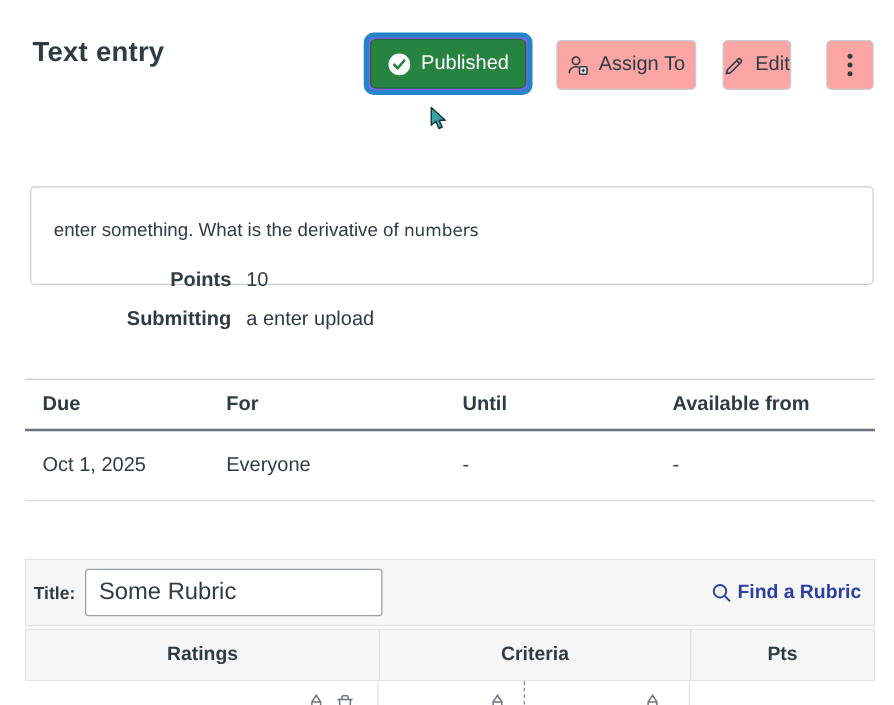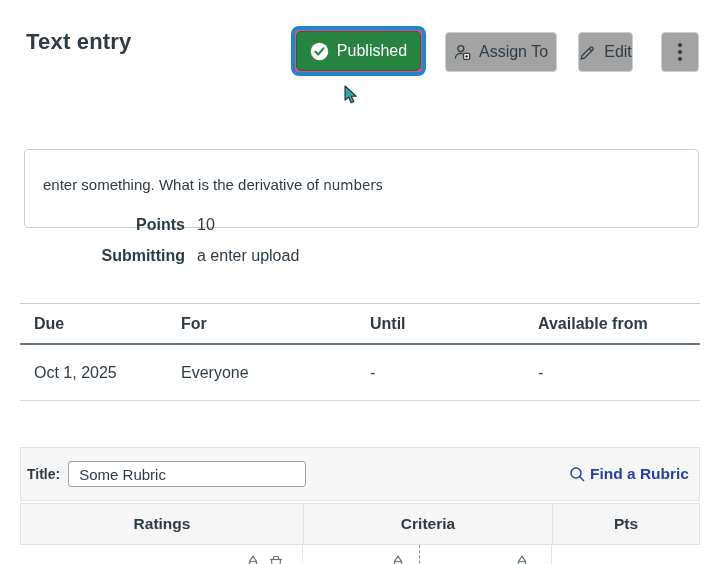--- a/index.html
+++ b/index.html
@@ -7,30 +7,30 @@
     position:relative; width:715px; height:564px; overflow:hidden;
     background:#ffffff; font-family:"Liberation Sans", sans-serif; color:#2D3B45;
   }
   
   .page-title {
     position:absolute; left:26px; top:29px; margin:0;
     font-size:22px; font-weight:700; letter-spacing:0.2px; color:#2D3B45;
   }
   .focus-ring {
     position:absolute; left:291px; top:26px;
-    border:4px solid #2484C9; border-radius:8px; padding:1px; background:#ec4899;
+    border:4px solid #2484C9; border-radius:8px; padding:1px; background:#8b5cf6;
   }
   .btn { box-sizing:border-box; display:flex; align-items:center; justify-content:center;
          gap:8px; font-size:16px; cursor:pointer; font-family:inherit; }
   .btn-published {
     width:125px; height:40px; background:#278440; color:#ffffff;
     border:1px solid #1D6A32; border-radius:5px;
   }
   .btn-gray {
-    position:absolute; top:32px; height:40px; background:#a3a3a3;
+    position:absolute; top:32px; height:40px; background:#fca5a5;
     border:1px solid #C7CDD1; border-radius:4px; color:#2D3B45;
   }
   .btn-assign { left:445px; width:112px; }
   .btn-edit   { left:578px; width:55px; }
   .btn-kebab  { left:661px; width:38px; flex-direction:column; gap:3px; }
   .kebab-dot { width:4px; height:4px; border-radius:50%; background:#2D3B45; }
   
   .desc-box {
     position:absolute; left:24px; top:109px; width:675px; height:79px;
     box-sizing:border-box; border:1px solid #C7CDD1; border-radius:4px;
@@ -50,22 +50,22 @@
   .due-row    { height:55px; border-bottom:1px solid #D5D9DD; font-size:16px; }
   .due-grid > div { padding-left:14px; }
   
   .rubric { position:absolute; left:20px; top:447px; width:680px; }
   .rubric-titlebar {
     height:54px; background:#F6F6F7; border:1px solid #E2E2E2; box-sizing:border-box;
     display:flex; align-items:center; padding:0 10px 0 6px;
   }
   .rubric-title-label { font-weight:700; font-size:14px; margin-right:8px; }
   .rubric-title-input {
-    width:238px; height:26px; box-sizing:border-box; border:1px solid #99A0A6;
-    border-radius:3px; padding:0 10px; font-size:15px; font-family:inherit;
+    width:238px; height:38px; box-sizing:border-box; border:1px solid #99A0A6;
+    border-radius:3px; padding:0 10px; font-size:19px; font-family:inherit;
     color:#2D3B45; background:#fff;
   }
   .find-rubric {
     margin-left:auto; display:flex; align-items:center; gap:4px;
     color:#2A3FA3; font-weight:700; font-size:15.5px; cursor:pointer;
   }
   .rubric-header {
     margin-top:2px; display:grid; grid-template-columns:283px 249px 1fr; height:42px;
     background:#F6F6F7; border:1px solid #E2E2E2; box-sizing:border-box;
   }

